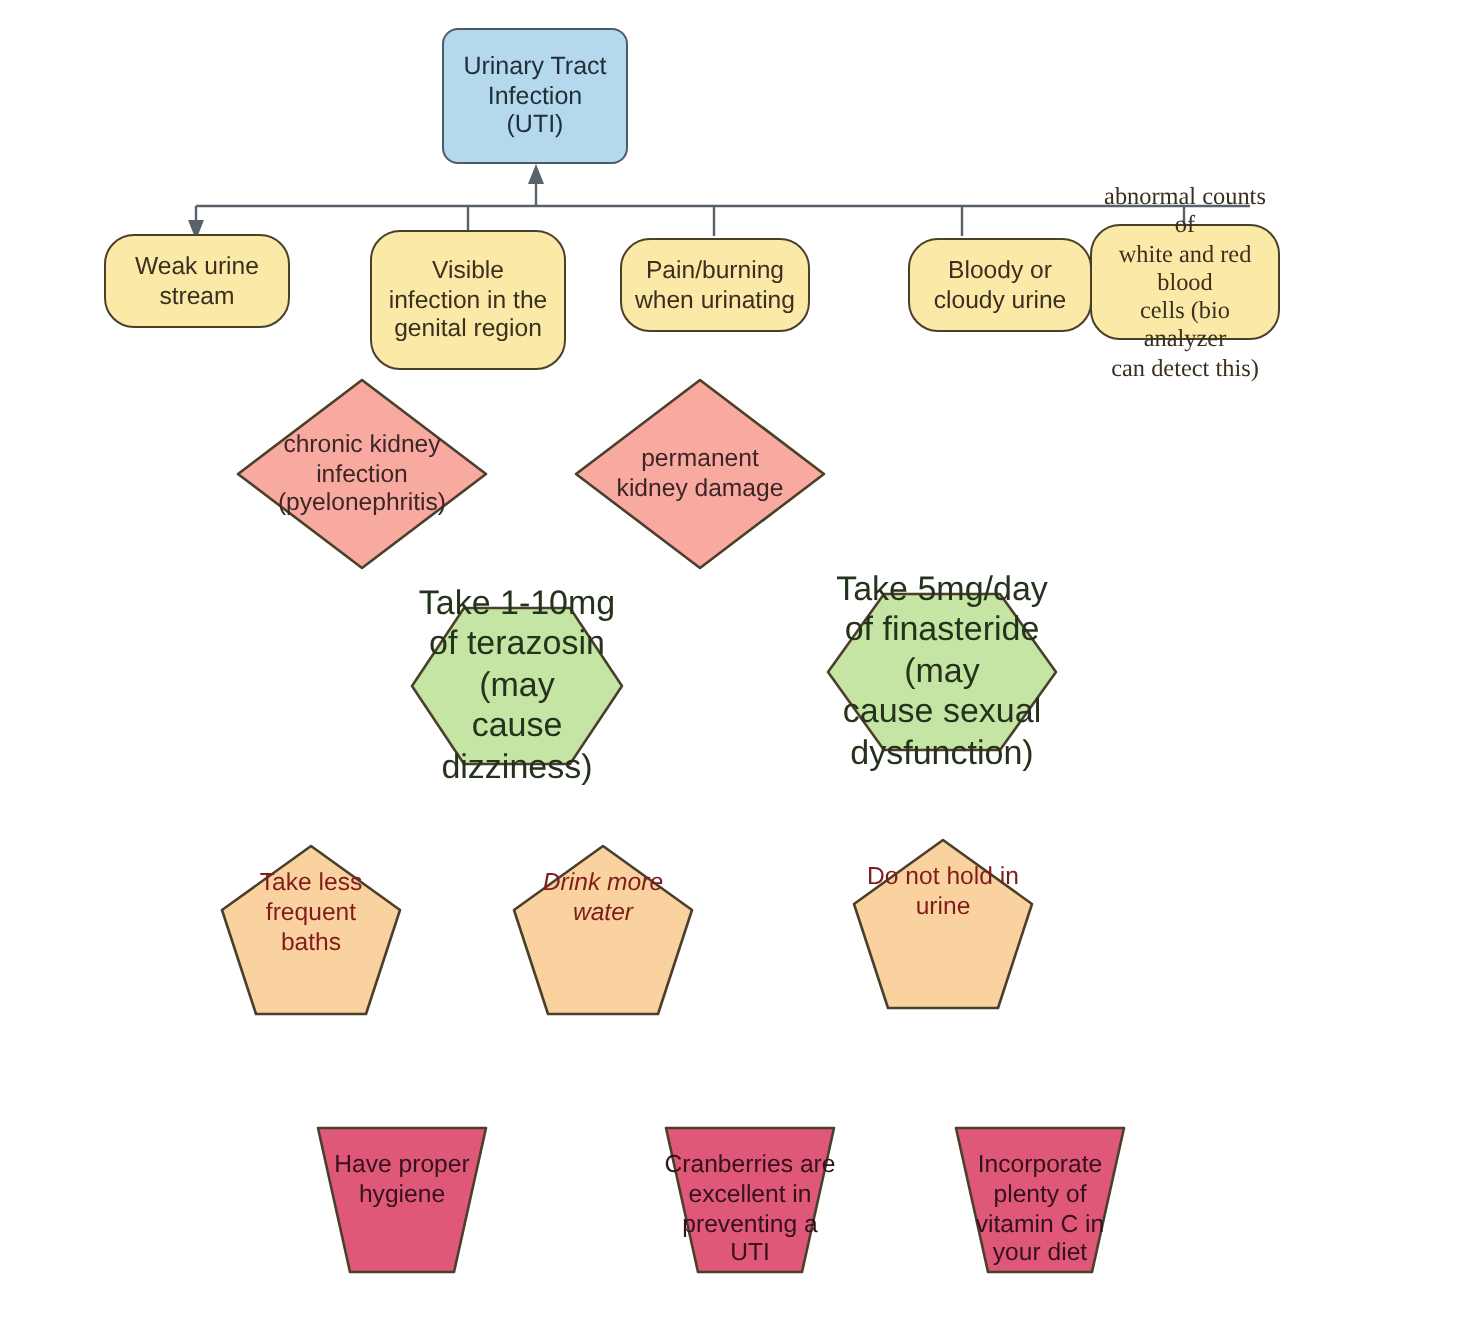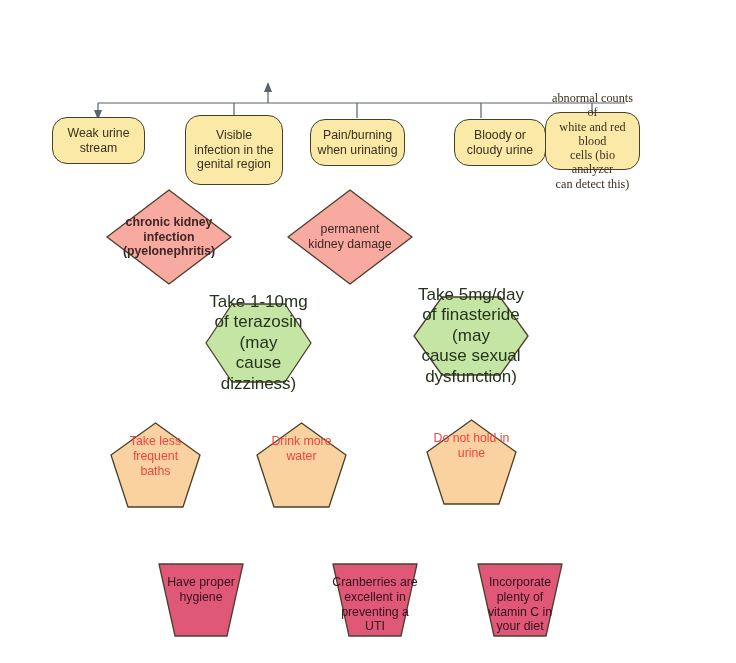--- a/index.html
+++ b/index.html
@@ -36,21 +36,21 @@
   
   .shapewrap{position:absolute;}
   .shapewrap svg{position:absolute;left:0;top:0;}
   .shapewrap .lbl{
     position:absolute;left:0;top:0;width:100%;height:100%;
     display:flex;align-items:center;justify-content:center;text-align:center;
     line-height:1.2;white-space:pre-line;z-index:3;
   }
   .diamond .lbl{font-size:12.3px;color:#3d2626;}
   .hex .lbl{font-size:17px;color:#26331c;}
-  .pent .lbl{font-size:12.3px;color:#ef4444;}
+  .pent .lbl{font-size:12.3px;color:#7f1d1d;}
   .trap .lbl{font-size:12.3px;color:#35101d;}
   .pent.tight .lbl,.trap.tight .lbl{align-items:flex-start;padding-top:14px;}
 </style>
 </head>
 <body>
 
 <div id="canvas">
 
   <svg class="edges" viewBox="0 0 736 663">
     <g fill="none" stroke="#57626b" stroke-width="1.2">
@@ -66,20 +66,25 @@
       <path d="M592,103 L592,112"></path>
 
       <path d="M98,103 L98,103"></path>
     </g>
 
     <polygon points="268,82 264,92 272,92" fill="#57626b"></polygon>
 
     <polygon points="98,120 94,110 102,110" fill="#57626b"></polygon>
   </svg>
 
+  <div class="node rootbox" style="left:221px;top:14px;width:93px;height:68px;">
+    <span class="lbl">Urinary Tract
+Infection
+(UTI)</span>
+  </div>
 
   <div class="node sym" style="left:52px;top:117px;width:93px;height:47px;">
     <span class="lbl">Weak urine
 stream</span>
   </div>
 
   <div class="node sym" style="left:185px;top:115px;width:98px;height:70px;">
     <span class="lbl">Visible
 infection in the
 genital region</span>
@@ -95,21 +100,21 @@
 cloudy urine</span>
   </div>
 
   <div class="node sym overflow" style="left:545px;top:112px;width:95px;height:58px;font-family:Liberation Serif, serif;">
     <span class="lbl">abnormal counts of
 white and red blood
 cells (bio analyzer
 can detect this)</span>
   </div>
 
-  <div class="shapewrap diamond" style="left:104px;top:187px;width:130px;height:100px;font-weight:bold;">
+  <div class="shapewrap diamond" style="left:116px;top:187px;width:130px;height:100px;">
     <svg width="130" height="100" viewBox="0 0 130 100">
       <polygon points="65,3 127,50 65,97 3,50" fill="#f8a9a0" stroke="#4a3f2a" stroke-width="1.3" stroke-linejoin="round"></polygon>
     </svg>
     <span class="lbl">chronic kidney
 infection
 (pyelonephritis)</span>
   </div>
 
   <div class="shapewrap diamond" style="left:285px;top:187px;width:130px;height:100px;">
     <svg width="130" height="100" viewBox="0 0 130 100">
@@ -141,21 +146,21 @@
 
   <div class="shapewrap pent tight" style="left:108px;top:420px;width:95px;height:90px;">
     <svg width="95" height="90" viewBox="0 0 95 90">
       <polygon points="47.5,3 92,35 75,87 20,87 3,35" fill="#fad2a0" stroke="#4a3f2a" stroke-width="1.3" stroke-linejoin="round"></polygon>
     </svg>
     <span class="lbl">Take less
 frequent
 baths</span>
   </div>
 
-  <div class="shapewrap pent tight" style="left:254px;top:420px;width:95px;height:90px;">
+  <div class="shapewrap pent tight" style="left:254px;top:420px;width:95px;height:90px;font-style:italic;">
     <svg width="95" height="90" viewBox="0 0 95 90">
       <polygon points="47.5,3 92,35 75,87 20,87 3,35" fill="#fad2a0" stroke="#4a3f2a" stroke-width="1.3" stroke-linejoin="round"></polygon>
     </svg>
     <span class="lbl">Drink more
 water</span>
   </div>
 
   <div class="shapewrap pent tight" style="left:424px;top:417px;width:95px;height:90px;">
     <svg width="95" height="90" viewBox="0 0 95 90">
       <polygon points="47.5,3 92,35 75,87 20,87 3,35" fill="#fad2a0" stroke="#4a3f2a" stroke-width="1.3" stroke-linejoin="round"></polygon>

